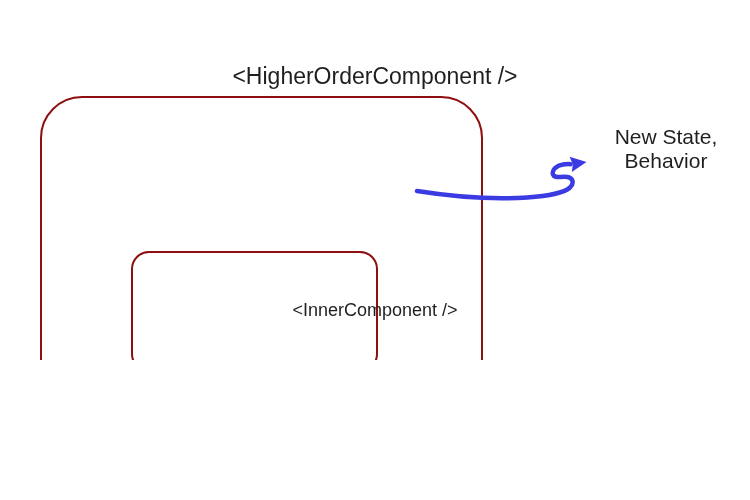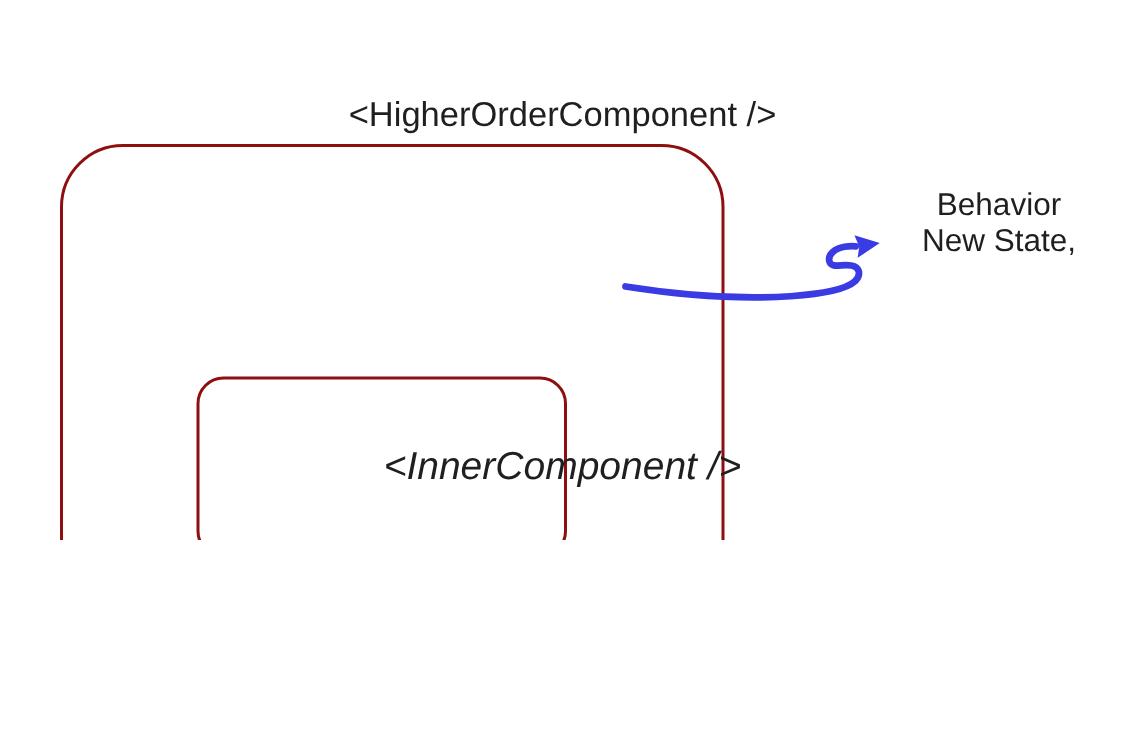--- a/index.html
+++ b/index.html
@@ -47,24 +47,23 @@
     border: 2.5px solid var(--box-border, #8e0f0f);
     border-radius: 18px;
     background: transparent;
   }
   .inner-label {
     position: absolute;
     left: 0;
     right: 0;
     top: 297px;
     text-align: center;
-    font-size: 26px;
+    font-size: 18px;
     line-height: 26px;
     white-space: nowrap;
-    font-style: italic;
   }
   .arrow-svg {
     position: absolute;
     left: 405px;
     top: 146px;
     width: 200px;
     height: 64px;
     overflow: visible;
   }
   .annotation {
@@ -95,17 +94,17 @@
              C 455 197, 495 199.5, 527 197.5
              C 548 196, 564 193, 570 187.5
              C 574.5 183, 573 178, 567.5 177
              C 561 176, 554.5 179, 553 174.5
              C 551.5 170, 556.5 165.5, 563 164.5
              C 565.5 164.1, 568 164, 570.5 164.2" fill="none" stroke="#3b3be3" stroke-width="4.5" stroke-linecap="round"></path>
     <polygon points="586.5,162 569.6,156.8 572.8,164.4 571.8,171.9" fill="#3b3be3"></polygon>
   </svg>
 
   <div class="annotation">
+    <div>New State,</div>
     <div>Behavior</div>
-    <div>New State,</div>
   </div>
 
 </div>
 
 </body></html>

